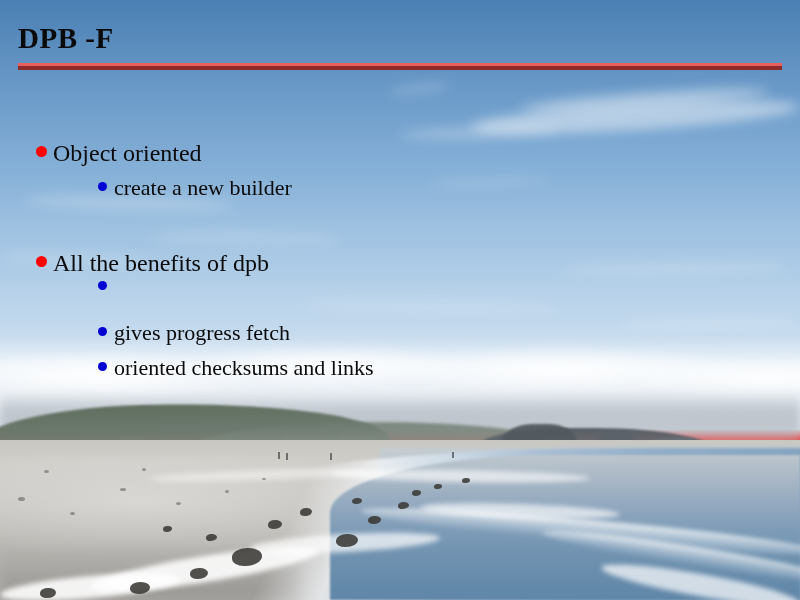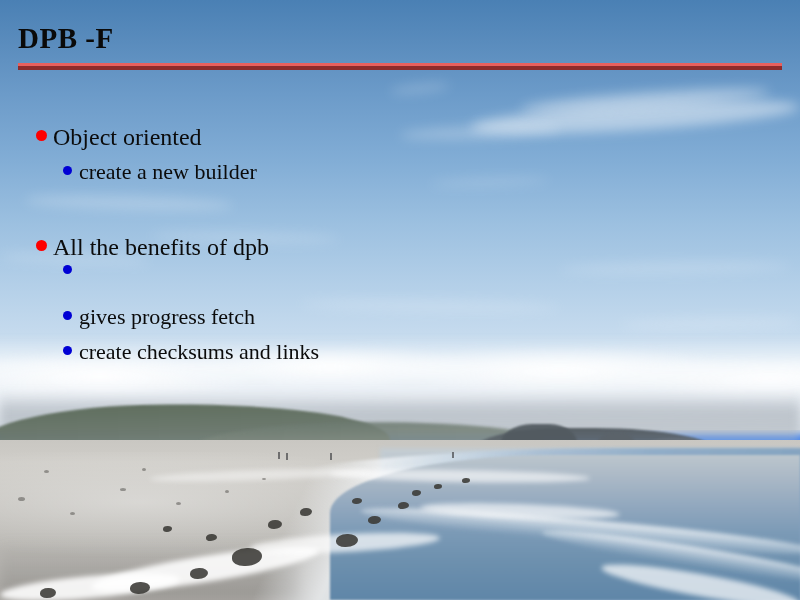--- a/index.html
+++ b/index.html
@@ -6,21 +6,21 @@
     margin: 0;
     padding: 0;
     background: #000;
   }
   #slide {
     position: relative;
     width: 800px;
     height: 600px;
     overflow: hidden;
     font-family: "Liberation Serif", "DejaVu Serif", serif;
-    background: #3b82f6;
+    background: #ef4444;
   }
 
   
   .photo {
     position: absolute;
     inset: 0;
     overflow: hidden;
   }
   
   .sky {
@@ -284,29 +284,29 @@
     position: absolute; left: 0; top: 0; width: 100%; height: 3px;
     background: #e8605e;
   }
   .rule .rule-bot {
     position: absolute; left: 0; top: 3px; width: 100%; height: 4px;
     background: #8e2b2b;
   }
 
   .body-list {
     position: absolute;
-    left: 0; top: 124px; width: 800px;
+    left: 0; top: 140px; width: 800px;
   }
   .bullet-row {
     display: flex;
     align-items: baseline;
     white-space: nowrap;
   }
   .bullet-row.lvl1 { padding-left: 36px; height: 35px; }
-  .bullet-row.lvl2 { padding-left: 63px; height: 35px; }
+  .bullet-row.lvl2 { padding-left: 98px; height: 35px; }
   .gap { height: 40px; }
 
   .dot {
     flex: 0 0 auto;
     border-radius: 50%;
     position: relative;
   }
   .dot.red  { width: 11px; height: 11px; background: #fe0000; top: -4px; margin-right: 6px; }
   .dot.blue { width:  9px; height:  9px; background: #0000d4; top: -4px; margin-right: 7px; }
 
@@ -425,17 +425,17 @@
       <span class="dot blue"></span>
     </div>
 
     <div class="bullet-row lvl2">
       <span class="dot blue"></span>
       <span class="btext">gives progress fetch</span>
     </div>
 
     <div class="bullet-row lvl2">
       <span class="dot blue"></span>
-      <span class="btext">create checksums and links</span>
+      <span class="btext">oriented checksums and links</span>
     </div>
 
   </div>
 </div>
 
 </body></html>

